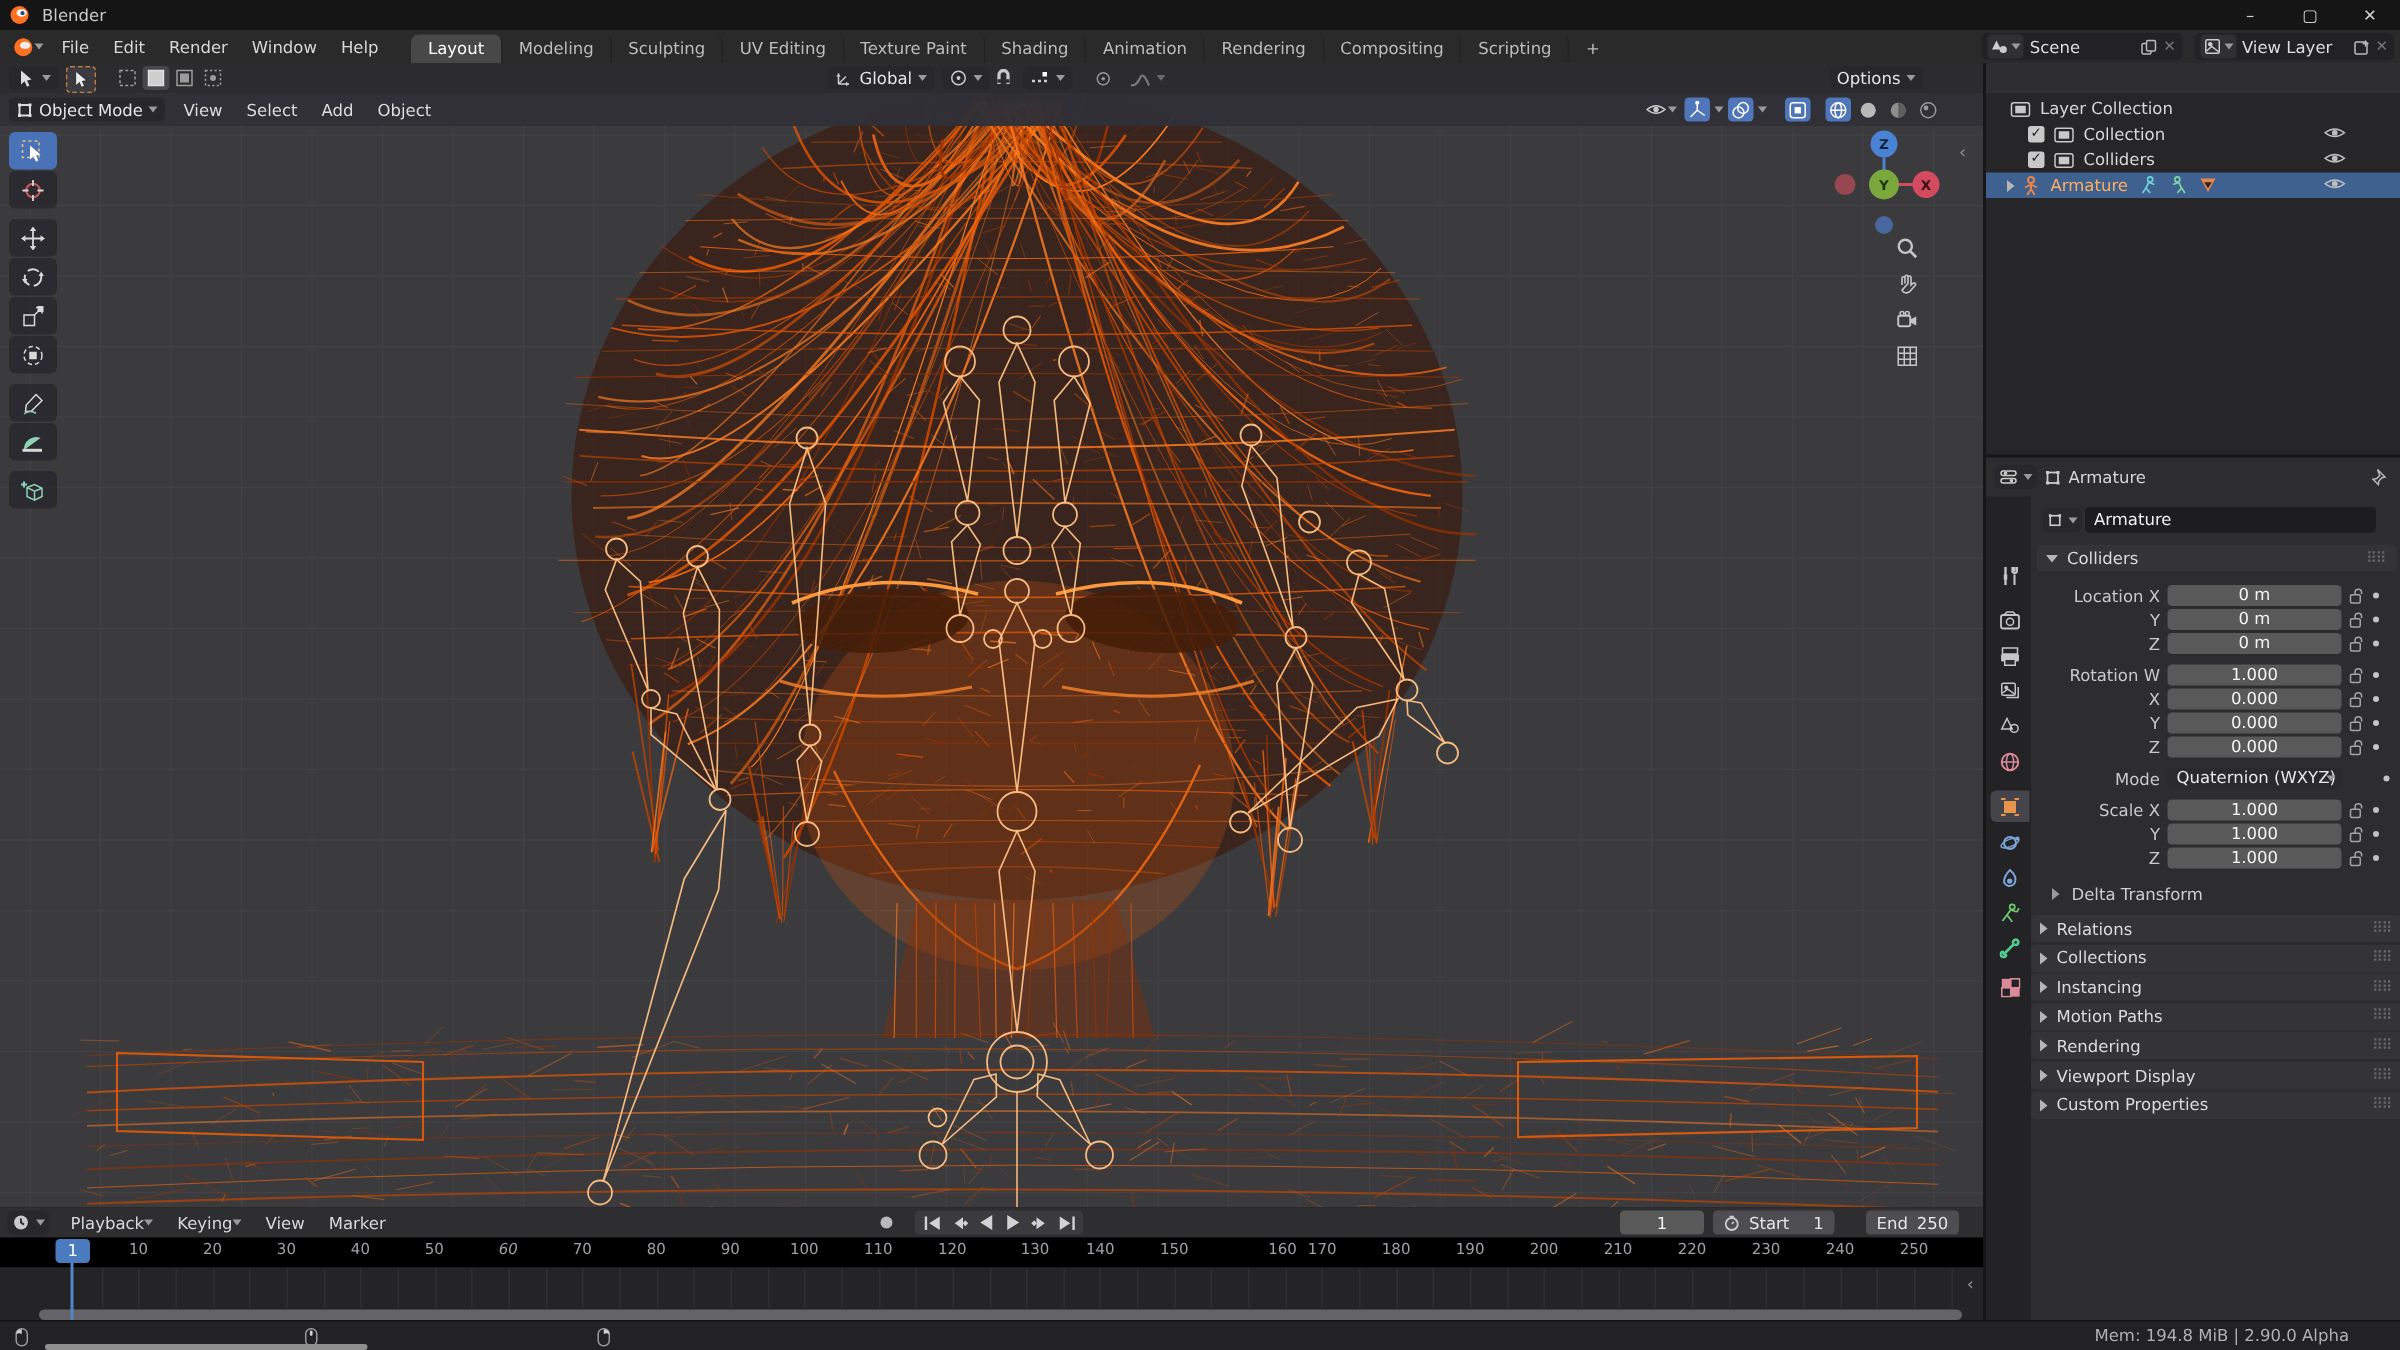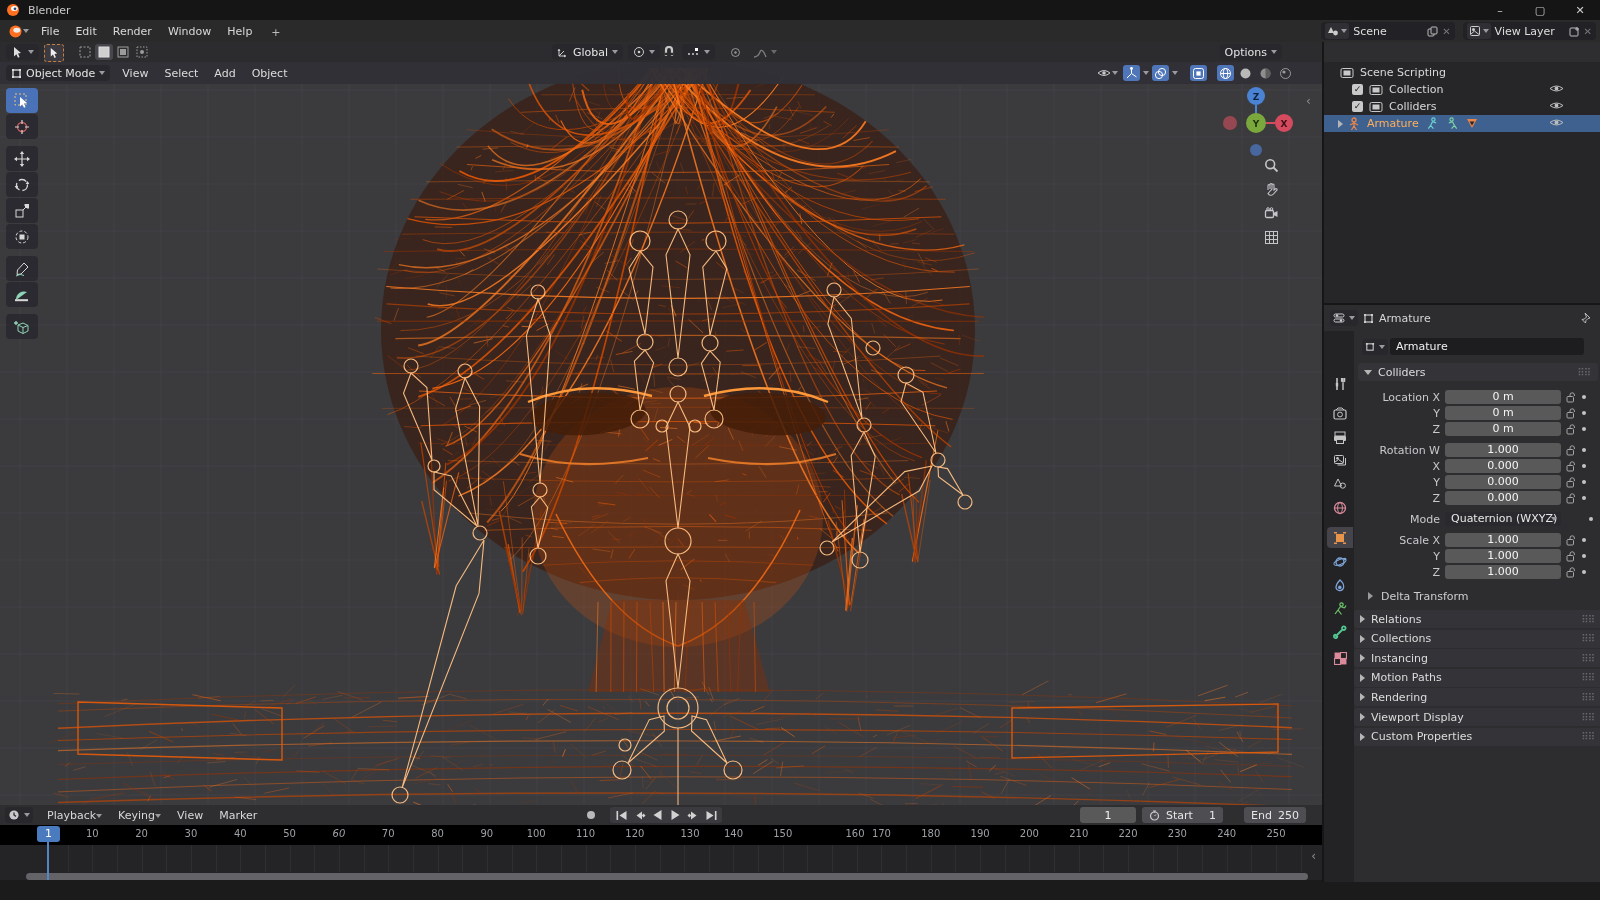--- a/index.html
+++ b/index.html
@@ -119,20 +119,32 @@
           <ellipse cx="8.2" cy="5.8" rx="3.2" ry="2.3" fill="#eee"></ellipse>
         </svg>
       <span class="tri"></span>
     </span>
     <span id="menu-items" style="display:flex">
         <span class="menu-item">File</span>
         <span class="menu-item">Edit</span>
         <span class="menu-item">Render</span>
         <span class="menu-item">Window</span>
         <span class="menu-item">Help</span>
+      </span>
+    <span id="ws-tabs" style="display:flex;margin-left:14px;height:22px">
+        <span class="ws-tab active">Layout</span>
+        <span class="ws-tab">Modeling</span>
+        <span class="ws-tab">Sculpting</span>
+        <span class="ws-tab">UV Editing</span>
+        <span class="ws-tab">Texture Paint</span>
+        <span class="ws-tab">Shading</span>
+        <span class="ws-tab">Animation</span>
+        <span class="ws-tab">Rendering</span>
+        <span class="ws-tab">Compositing</span>
+        <span class="ws-tab">Scripting</span>
       </span>
     <span class="ws-tab" style="border:none">+</span>
     <div id="mb-right">
       <div class="idwidget">
         <span class="chip">
             <span class="icon">
               <svg width="12" height="12" viewBox="0 0 12 12">
                 <path d="M4 2 L7 8 H1 Z" fill="#ccc"></path>
                 <circle cx="8.5" cy="8" r="2.4" fill="#ccc"></circle>
               </svg>
@@ -1637,21 +1649,21 @@
 
   <div id="outliner">
       <div class="orow" style="top: 2px; position: absolute; left: 0px; width: 278px;">
         <span style="width: 16px;"></span>
         <span class="icon" style="margin-right: 6px;">
           <svg width="14" height="12" viewBox="0 0 14 12">
             <rect x="1" y="1.5" width="12" height="9" rx="1.5" fill="none" stroke="#c9c9c9"></rect>
             <rect x="3.5" y="3.5" width="7" height="5" fill="#c9c9c9"></rect>
           </svg>
         </span>
-        <span>Scene Scripting</span>
+        <span>Layer Collection</span>
       </div>
       <div class="orow" style="top: 19px; position: absolute; left: 0px; width: 278px;">
         <span style="width: 28px;"></span>
         <span class="chk" style="margin-right: 6px;">✓</span>
         <span class="icon" style="margin-right: 6px;">
           <svg width="14" height="12" viewBox="0 0 14 12">
             <rect x="1" y="1.5" width="12" height="9" rx="1.5" fill="none" stroke="#c9c9c9"></rect>
             <rect x="3.5" y="3.5" width="7" height="5" fill="#c9c9c9"></rect>
           </svg>
         </span>
@@ -2182,14 +2194,36 @@
         <div class="sline" style="left: 1276px;"></div>
         <div class="sline" style="left: 1300.66px;"></div>
       </div>
     <div id="playhead"></div>
     <div id="framebox">1</div>
     <div id="tl-scroll"></div>
     <span class="collapse abs" style="left:1308px;top:848px;position:fixed"></span>
     <span class="collapse" style="position:absolute;right:6px;top:44px">‹</span>
   </div>
 
+  <div id="statusbar">
+    <span class="icon mouseic" style="left:10px">
+        <svg width="9" height="13" viewBox="0 0 9 13">
+          <rect x="0.8" y="0.8" width="7.4" height="11.4" rx="3.5" fill="none" stroke="#9a9a9a"></rect>
+          <path d="M1 4.5 Q2.8 3 4.5 4.5 V1.2 Q2 1 1 3 Z" fill="#cfcfcf"></path>
+        </svg>
+      </span>
+    <span class="icon mouseic" style="left:203px">
+        <svg width="9" height="13" viewBox="0 0 9 13">
+          <rect x="0.8" y="0.8" width="7.4" height="11.4" rx="3.5" fill="none" stroke="#9a9a9a"></rect>
+          <rect x="3.6" y="2" width="1.8" height="3.6" rx="0.9" fill="#cfcfcf"></rect>
+        </svg>
+      </span>
+    <span class="icon mouseic" style="left:398px">
+        <svg width="9" height="13" viewBox="0 0 9 13">
+          <rect x="0.8" y="0.8" width="7.4" height="11.4" rx="3.5" fill="none" stroke="#9a9a9a"></rect>
+          <path d="M8 4.5 Q6.2 3 4.5 4.5 V1.2 Q7 1 8 3 Z" fill="#cfcfcf"></path>
+        </svg>
+      </span>
+    <span id="mem">Mem: 194.8 MiB | 2.90.0 Alpha</span>
+    <span id="taskstrip"></span>
+  </div>
 
 </div>
 
 </body></html>

